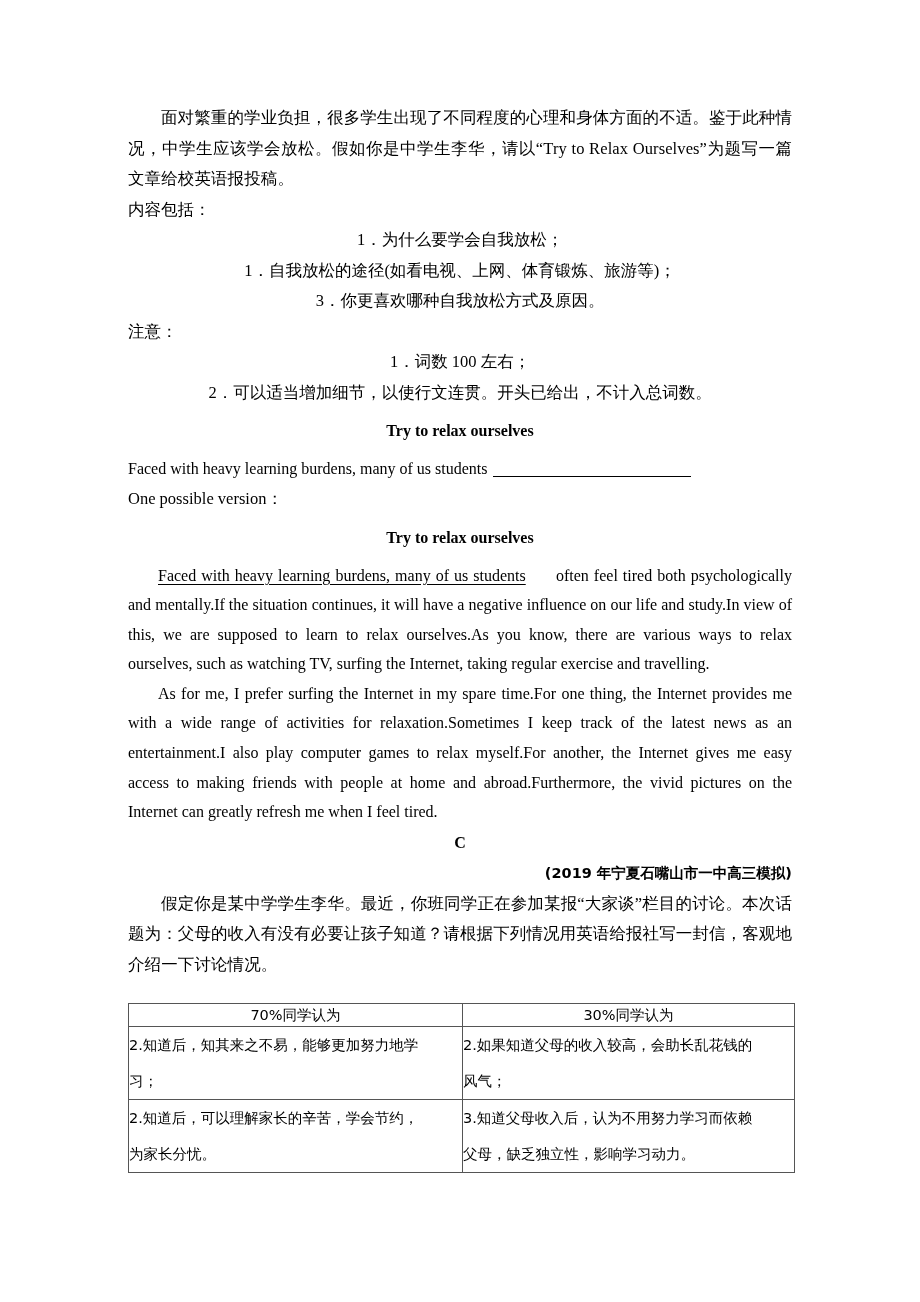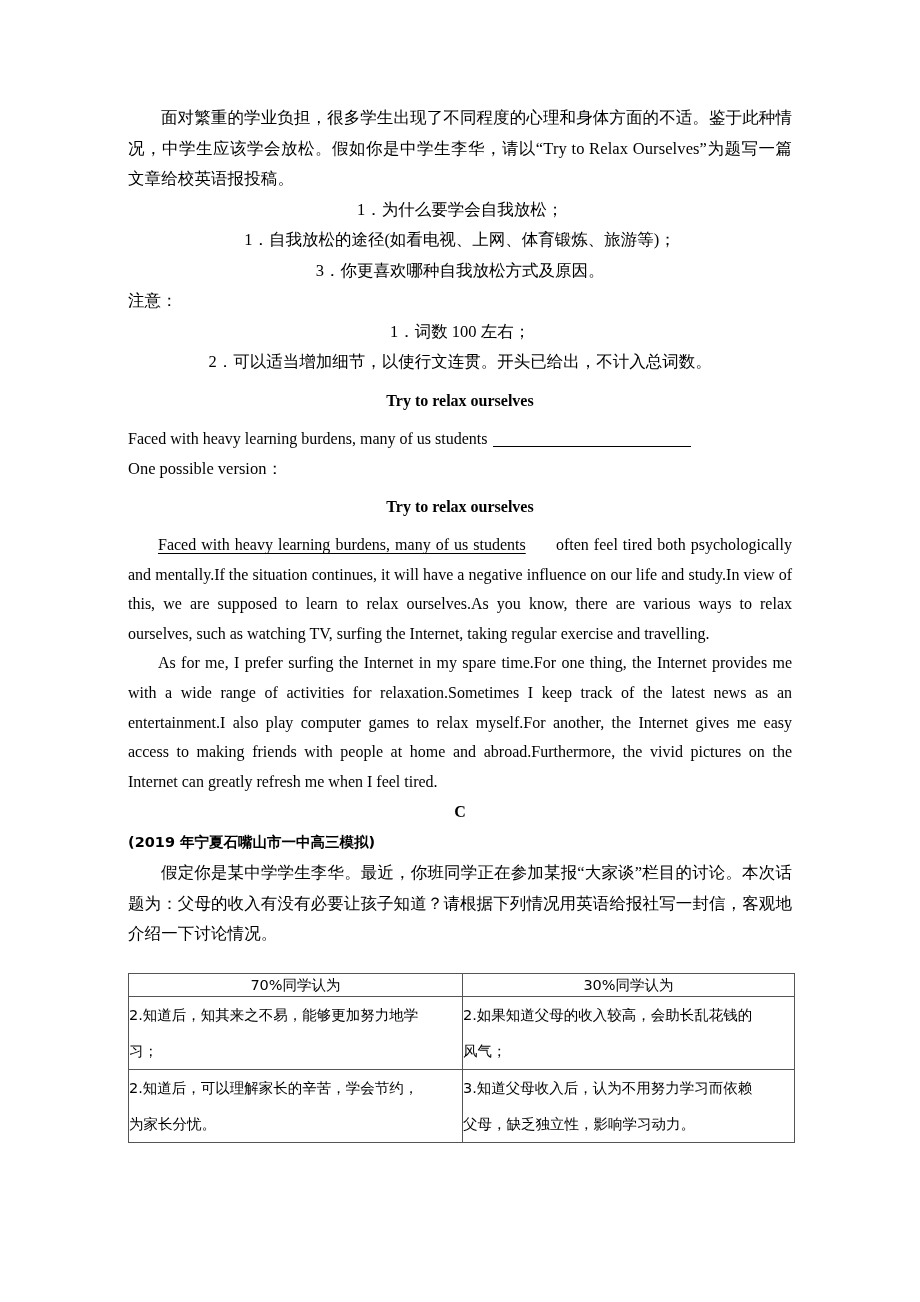--- a/index.html
+++ b/index.html
@@ -116,21 +116,21 @@
     font-weight: bold;
     text-align: center;
     line-height: 31px;
     margin: 0;
   }
 
   .source-line {
     font-family: "DejaVu Sans", "Liberation Sans", sans-serif;
     font-size: 14.5px;
     font-weight: bold;
-    text-align: left;
+    text-align: right;
     line-height: 31px;
     margin: 0;
   }
 
   
   .opinion-table {
     border-collapse: collapse;
     width: 666px;
     margin-top: 23px;
     table-layout: fixed;
@@ -161,20 +161,21 @@
   .td-cell span { display: block; }
 </style>
 </head>
 <body>
 
 <div class="page">
   <div class="content">
 
     <p class="cn-para">面对繁重的学业负担，很多学生出现了不同程度的心理和身体方面的不适。鉴于此种情况，中学生应该学会放松。假如你是中学生李华，请以“Try to Relax Ourselves”为题写一篇文章给校英语报投稿。</p>
 
+    <p class="cn-line">内容包括：</p>
 
     <p class="cn-item">1．为什么要学会自我放松；</p>
     <p class="cn-item">1．自我放松的途径(如看电视、上网、体育锻炼、旅游等)；</p>
     <p class="cn-item">3．你更喜欢哪种自我放松方式及原因。</p>
 
     <p class="cn-line">注意：</p>
 
     <p class="cn-item">1．词数 100 左右；</p>
     <p class="cn-item">2．可以适当增加细节，以使行文连贯。开头已给出，不计入总词数。</p>
 

